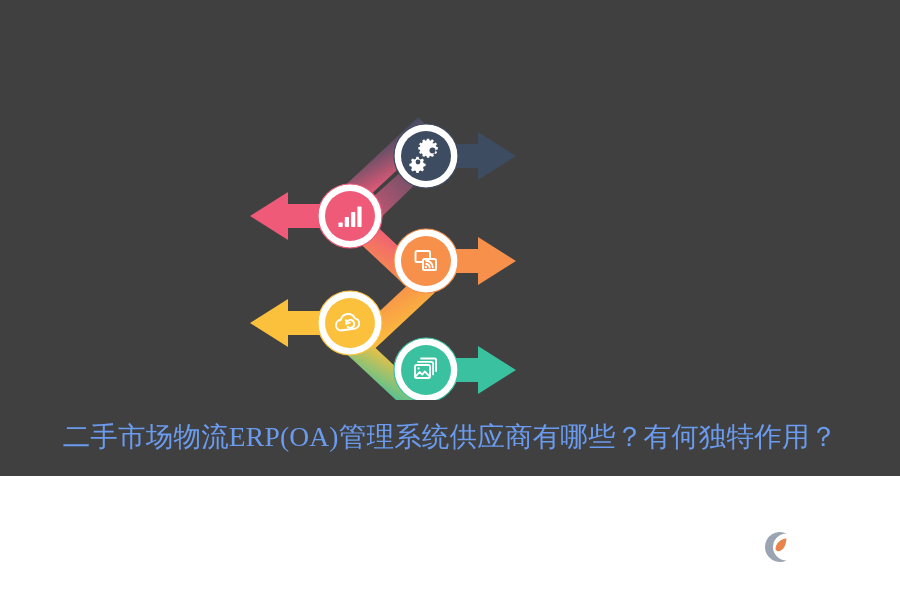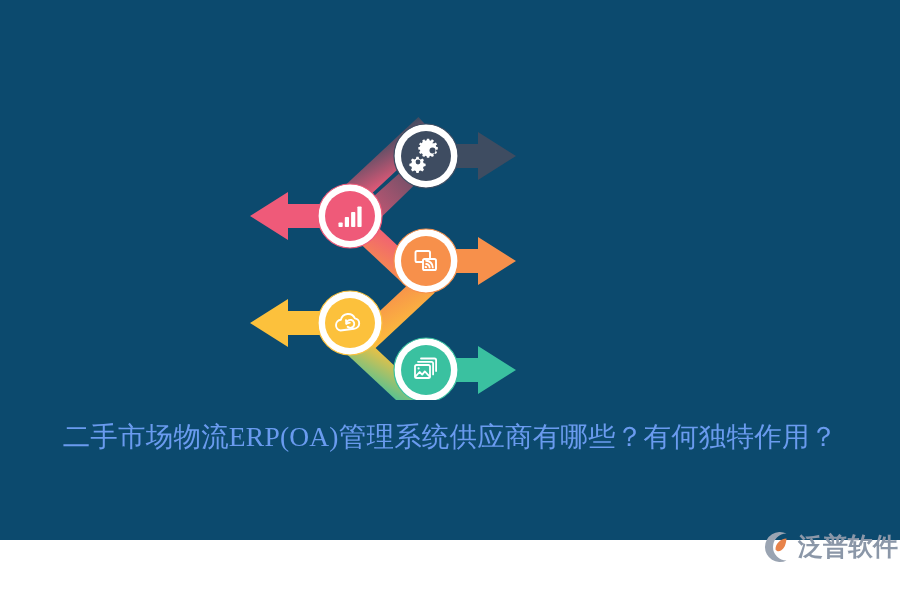--- a/index.html
+++ b/index.html
@@ -11,22 +11,22 @@
     height: 600px;
     background: #ffffff;
     font-family: "Liberation Sans", sans-serif;
     overflow: hidden;
     position: relative;
   }
 
   #page {
     position: relative;
     width: 900px;
-    height: 540px;
-    background: #0c4a6e;
+    height: 476px;
+    background: #404040;
   }
 
   
   #infographic {
     position: absolute;
     left: 240px;
     top: 108px;
     width: 290px;
     height: 292px;
   }
@@ -234,17 +234,16 @@
         <svg viewBox="0 0 34 34" xmlns="http://www.w3.org/2000/svg">
           <path d="M24.5 3.5
                    a15 15 0 1 0 0 27
                    a12.2 12.2 0 1 1 0 -27 Z" fill="#9aa4b2"></path>
           <path d="M13.5 19.5
                    c 0 -6.0 5.0 -10.5 11.0 -11.0
                    c -0.5 6.0 -2.0 9.8 -5.5 12.0
                    c -2.2 1.4 -4.3 0.9 -5.5 -1.0 Z" fill="#e8834a"></path>
         </svg>
       </div>
-      <div id="logo-wordmark">泛普软件</div>
     </div>
   </div>
 
 </div>
 
 </body></html>

